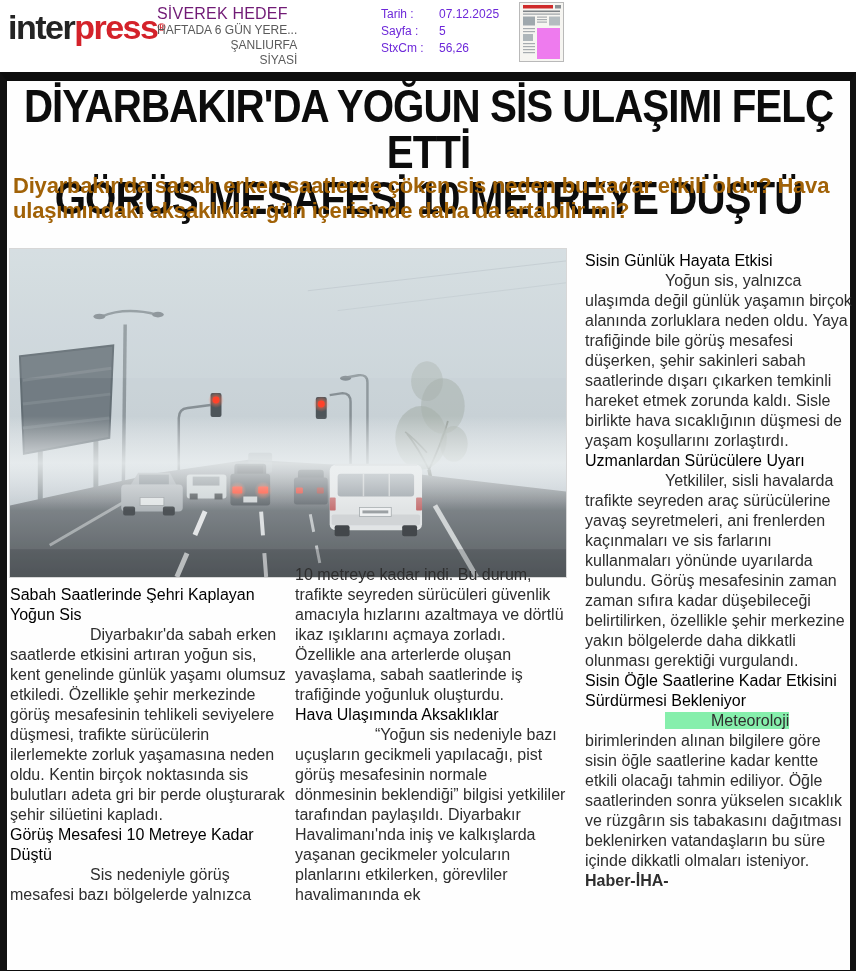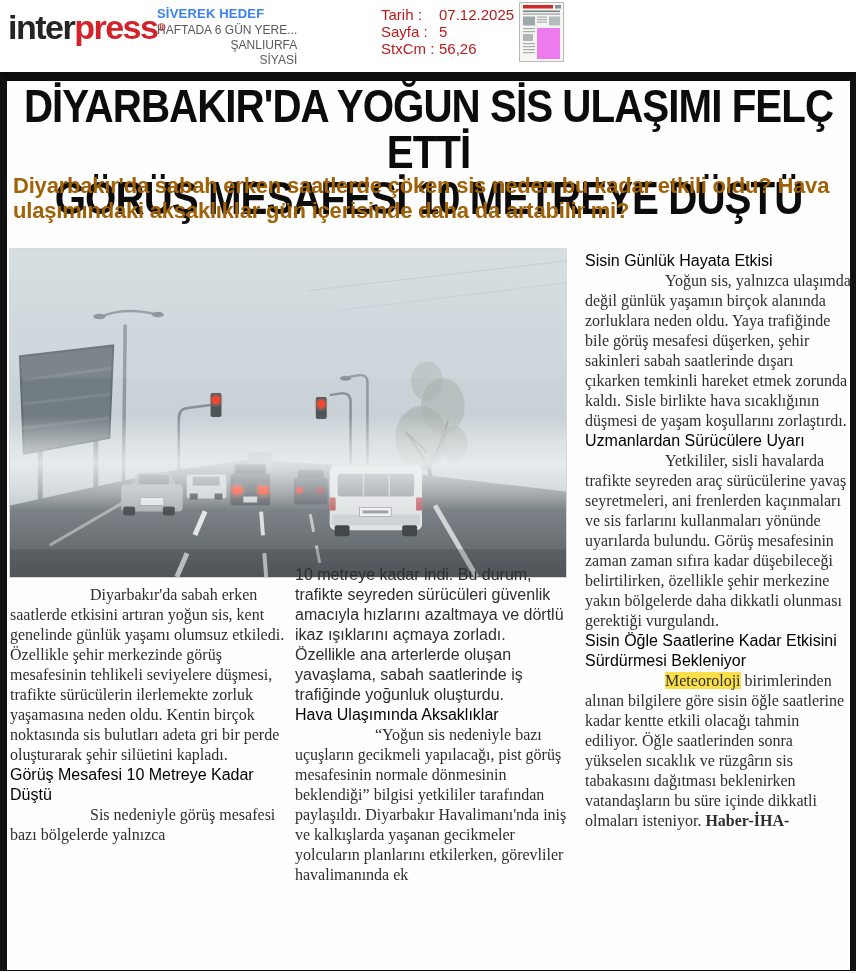--- a/index.html
+++ b/index.html
@@ -7,23 +7,23 @@
   body { width:856px; height:973px; position:relative; margin:0 auto;
          font-family:"Liberation Sans", sans-serif; background:#ffffff; overflow:hidden; }
 
   
   .press-header { position:absolute; top:0; left:0; width:856px; height:72px; background:#ffffff; }
   .logo { position:absolute; left:8px; top:10px; font-size:34px; font-weight:bold; letter-spacing:-1.5px; line-height:34px; }
   .logo .p1 { color:#242424; }
   .logo .p2 { color:#d4222a; }
   .logo .reg { color:#d4222a; font-size:11px; vertical-align:top; font-weight:bold; }
   .pub-block { position:absolute; left:157px; top:5px; }
-  .pub-name { font-size:13px; font-weight:bold; color:#3b82f6; line-height:18px; letter-spacing:.2px; }
+  .pub-name { font-size:16px; font-weight:normal; color:#701a75; line-height:18px; letter-spacing:.2px; }
   .pub-line { font-size:12px; color:#5a5a5a; line-height:15px;text-align:right; }
-  .meta-block { position:absolute; left:381px; top:6px; font-size:15px; color:#b91c1c; }
+  .meta-block { position:absolute; left:381px; top:6px; font-size:12px; color:#6d28d9; }
   .meta-row { line-height:17px; display:flex; }
   .meta-label { width:58px; }
   .meta-value { }
   .thumb { position:absolute; left:519px; top:2px; width:45px; height:60px; }
 
   
   .article { position:absolute; left:0; top:72px; width:856px; height:907px; background:#fefefe;
              border-top:9px solid #0d0d0d; border-bottom:9px solid #0d0d0d;
              border-left:7px solid #111; border-right:6px solid #111; }
 
@@ -39,22 +39,22 @@
                 border:1px solid #d7d7d7; background:#c4ced3; }
   .photo-wrap svg { display:block; width:100%; height:100%; }
 
   
   .col { position:absolute; font-size:16px; line-height:20px; color:#2e2e2e; }
   .col-left   { left:3px;   top:504px; width:276px; }
   .col-middle { left:288px; top:484px; width:274px; }
   .col-right  { left:578px; top:170px; width:267px; }
   .col-heading { font-weight:normal; color:#000000; }
   .col-para { }
-  .col-para.indent { text-indent:80px;font-family:Liberation Serif, serif; }
-  .hl { background:#fde047; }
+  .col-para.indent { text-indent:80px; }
+  .hl { background:#86efac;padding-left:46px; }
 
   .footer-strip { position:absolute; left:0; bottom:0; width:856px; height:2px; background:#ffffff; }
 </style>
 </head>
 <body>
 
 <div class="press-header">
   <div class="logo">
     <span class="p1">inter</span><span class="p2">press</span><span class="reg">®</span>
   </div>
@@ -247,20 +247,21 @@
       </g>
 
       <rect x="0" y="0" width="560" height="330" fill="#ffffff" opacity="0.10"></rect>
       <rect x="0" y="168" width="560" height="95" fill="url(#g-fog)"></rect>
       <rect x="0" y="0" width="560" height="130" fill="#ffffff" opacity="0.07"></rect>
       <rect x="0" y="302" width="560" height="28" fill="#2e3336" opacity="0.22"></rect>
     </svg>
   </div>
 
   <div class="col col-left">
+      <div class="col-heading"><span>Sabah Saatlerinde Şehri Kaplayan Yoğun Sis</span></div>
       <div class="col-para indent"><span>Diyarbakır'da sabah erken saatlerde etkisini artıran yoğun sis, kent genelinde günlük yaşamı olumsuz etkiledi. Özellikle şehir merkezinde görüş mesafesinin tehlikeli seviyelere düşmesi, trafikte sürücülerin ilerlemekte zorluk yaşamasına neden oldu. Kentin birçok noktasında sis bulutları adeta gri bir perde oluşturarak şehir silüetini kapladı.</span></div>
       <div class="col-heading"><span>Görüş Mesafesi 10 Metreye Kadar Düştü</span></div>
       <div class="col-para indent"><span>Sis nedeniyle görüş mesafesi bazı bölgelerde yalnızca</span></div>
     </div>
   <div class="col col-middle">
       <div class="col-para"><span>10 metreye kadar indi. Bu durum, trafikte seyreden sürücüleri güvenlik amacıyla hızlarını azaltmaya ve dörtlü ikaz ışıklarını açmaya zorladı. Özellikle ana arterlerde oluşan yavaşlama, sabah saatlerinde iş trafiğinde yoğunluk oluşturdu.</span></div>
       <div class="col-heading"><span>Hava Ulaşımında Aksaklıklar</span></div>
       <div class="col-para indent"><span>“Yoğun sis nedeniyle bazı uçuşların gecikmeli yapılacağı, pist görüş mesafesinin normale dönmesinin beklendiği” bilgisi yetkililer tarafından paylaşıldı. Diyarbakır Havalimanı'nda iniş ve kalkışlarda yaşanan gecikmeler yolcuların planlarını etkilerken, görevliler havalimanında ek</span></div>
     </div>
   <div class="col col-right">

